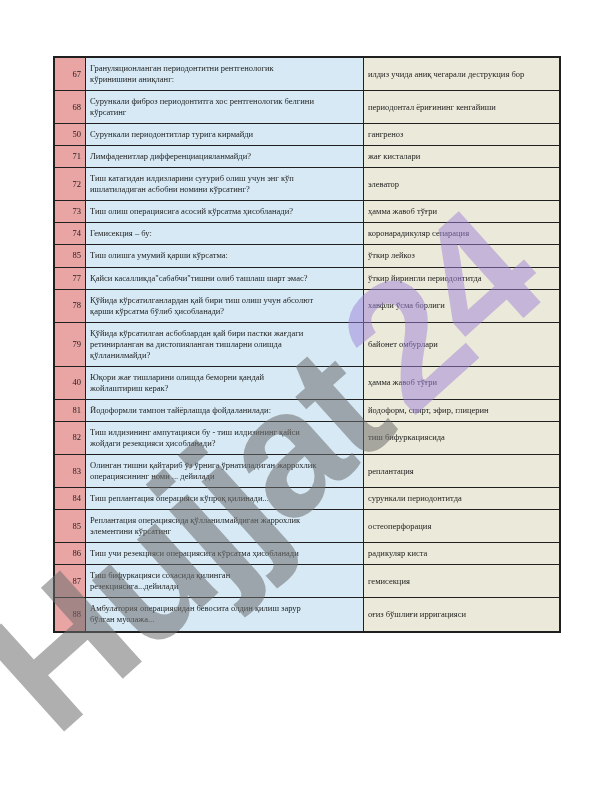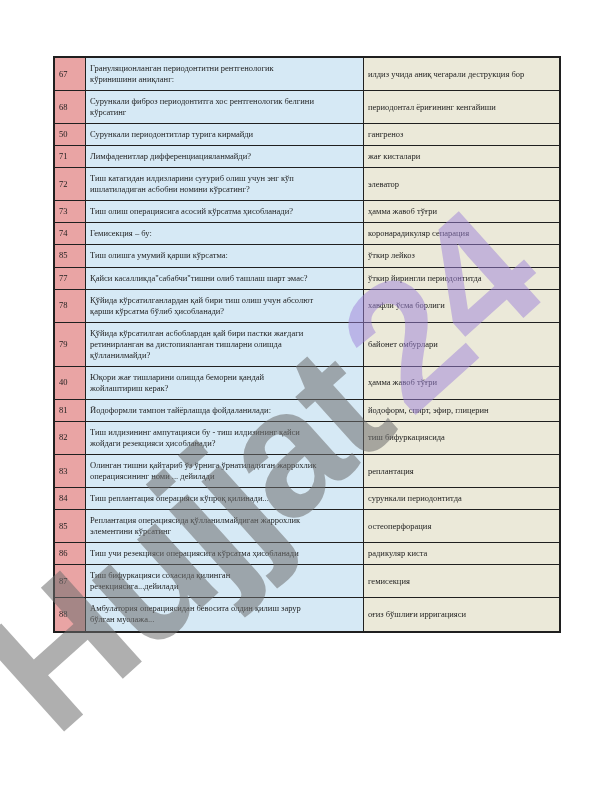--- a/index.html
+++ b/index.html
@@ -32,21 +32,21 @@
     font-size:8.5px;
     line-height:1.3;
     color:var(--text);
     padding:5px 4px;
     vertical-align:middle;
     overflow:hidden;
   }
   td.num{
     width:22px;
     background:var(--num-col-bg);
-    text-align:left;
+    text-align:right;
     padding:5px 1px;
   }
   td.q{
     width:269px;
     background:var(--question-col-bg);
     white-space:pre-line;
   }
   td.a{
     width:187px;
     background:var(--answer-col-bg);

